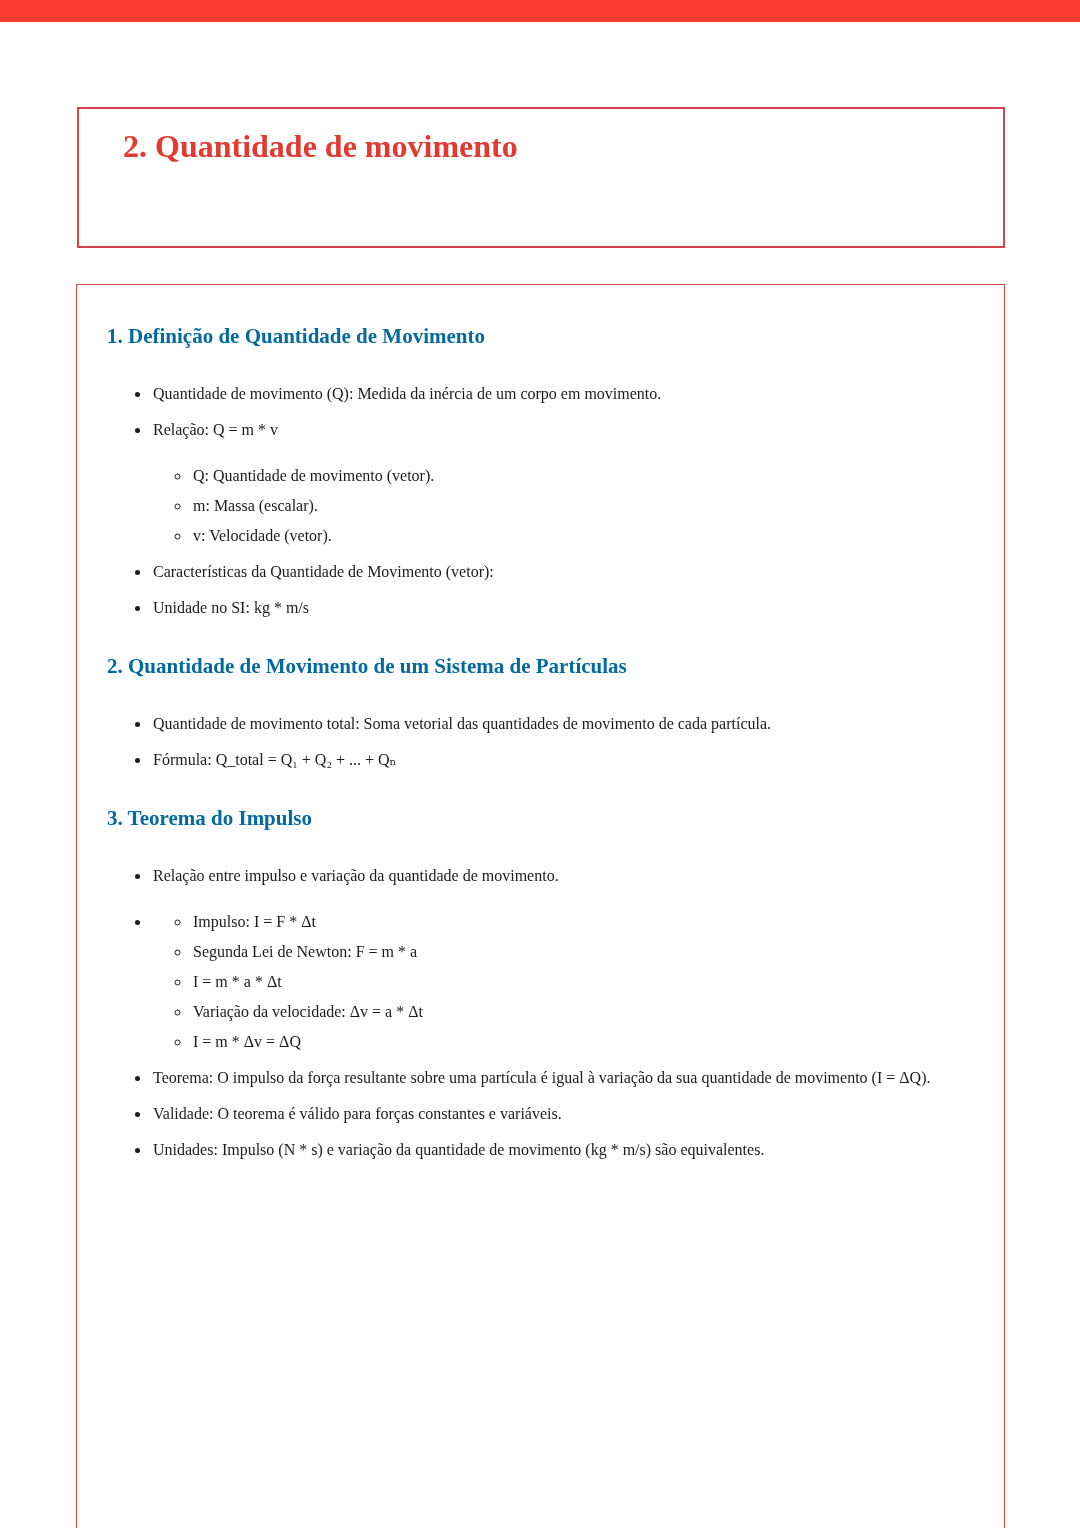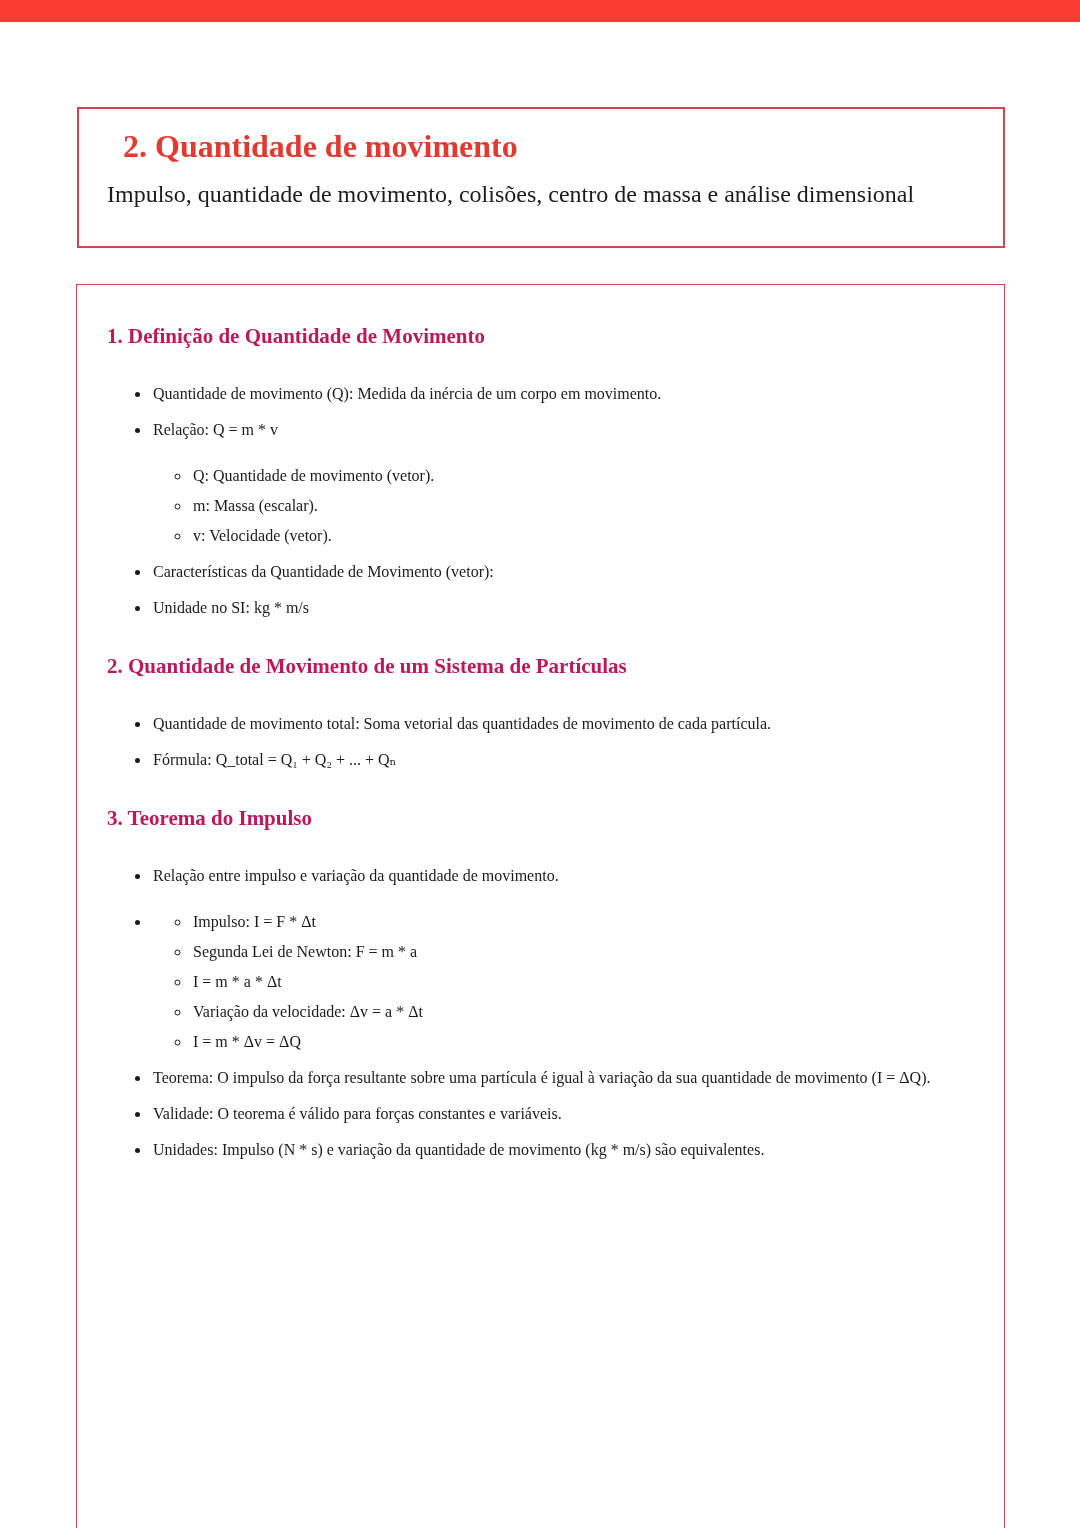--- a/index.html
+++ b/index.html
@@ -54,21 +54,21 @@
     height: 1262px;
     box-sizing: border-box;
     border: 1px solid #d6454e;
     padding: 36px 34px 0 30px;
     background: #ffffff;
   }
   .section h2 {
     font-size: 21px;
     line-height: 30px;
     font-weight: bold;
-    color: #be185d;
+    color: #0369a1;
     margin: 28px 0;
   }
   .section:first-of-type h2 {
     margin-top: 0;
   }
   ul.l1 {
     list-style: disc outside;
     margin: 0;
     padding-left: 44px;
     font-size: 16px;
@@ -89,21 +89,20 @@
     padding-left: 2px;
   }
 </style>
 </head>
 <body>
 
 <div class="topbar"></div>
 
 <div class="title-card">
   <h1>2. Quantidade de movimento</h1>
-  <div class="subtitle">Impulso, quantidade de movimento, colisões, centro de massa e análise dimensional</div>
 </div>
 
 <div class="notes-card">
 
   <div class="section">
     <h2>1. Definição de Quantidade de Movimento</h2>
     <ul class="l1">
       <li>
         <span>Quantidade de movimento (Q): Medida da inércia de um corpo em movimento.</span>
       </li>

